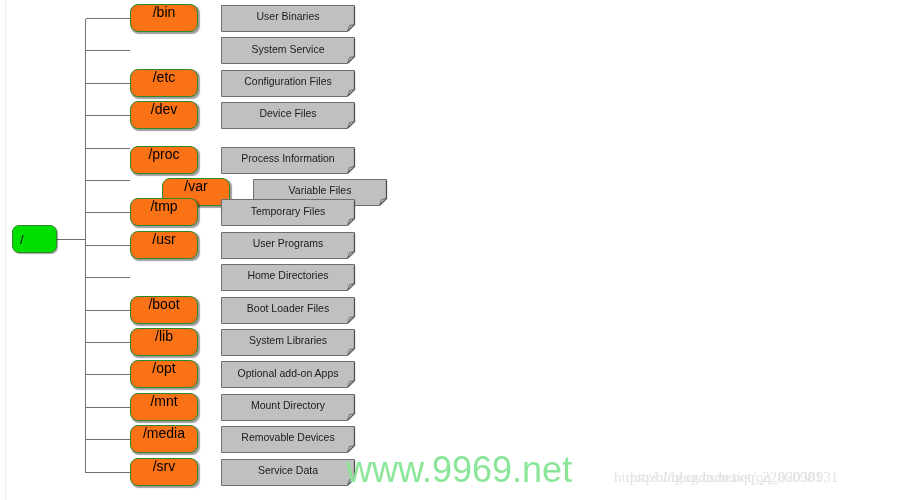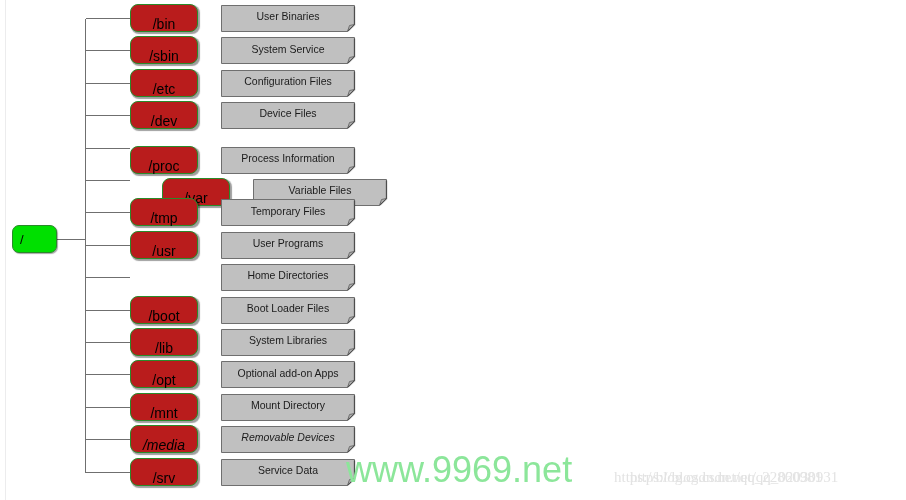--- a/index.html
+++ b/index.html
@@ -83,27 +83,27 @@
     height: 28px;
   }
 
   
   .dir-box {
     position: absolute;
     left: 130px;
     top: 0;
     width: 68px;
     height: 28px;
-    background: #b91c1c;
+    background: #f97316;
     border: 1px solid #2a8a2a;
     border-radius: 8px;
     box-shadow: 1.5px 1.5px 1px rgba(0,0,0,0.38);
     box-sizing: border-box;
     display: flex;
-    align-items: flex-end;
+    align-items: flex-start;
     justify-content: center;
   }
   .dir-box .dir-label {
     font-size: 14px;
     color: #000000;
     line-height: 1;
   }
 
   
   .note-box {
@@ -200,23 +200,20 @@
         <div class="note-box">
           <svg width="134" height="27" viewBox="0 0 134 27">
             <path d="M0.5 0.5 H133.5 V19.5 L126.5 26.5 H0.5 Z" fill="#c0c0c0" stroke="#6f6f6f" stroke-width="1"></path>
             <path d="M126.5 26.5 L128.5 20.5 L133.5 19.5 Z" fill="#b0b0b0" stroke="#6f6f6f" stroke-width="1" stroke-linejoin="miter"></path>
             <path d="M133.5 1.5 V20 L127 26.2" fill="none" stroke="rgba(0,0,0,0.30)" stroke-width="1.6"></path>
           </svg>
           <div class="note-label">User Binaries</div>
         </div>
       </div>
       <div class="row" style="top: 36.4px;">
-        <div class="dir-box">
-          <span class="dir-label">/sbin</span>
-        </div>
         <div class="note-box">
           <svg width="134" height="27" viewBox="0 0 134 27">
             <path d="M0.5 0.5 H133.5 V19.5 L126.5 26.5 H0.5 Z" fill="#c0c0c0" stroke="#6f6f6f" stroke-width="1"></path>
             <path d="M126.5 26.5 L128.5 20.5 L133.5 19.5 Z" fill="#b0b0b0" stroke="#6f6f6f" stroke-width="1" stroke-linejoin="miter"></path>
             <path d="M133.5 1.5 V20 L127 26.2" fill="none" stroke="rgba(0,0,0,0.30)" stroke-width="1.6"></path>
           </svg>
           <div class="note-label">System Service</div>
         </div>
       </div>
       <div class="row" style="top: 68.8px;">
@@ -352,21 +349,21 @@
         </div>
         <div class="note-box">
           <svg width="134" height="27" viewBox="0 0 134 27">
             <path d="M0.5 0.5 H133.5 V19.5 L126.5 26.5 H0.5 Z" fill="#c0c0c0" stroke="#6f6f6f" stroke-width="1"></path>
             <path d="M126.5 26.5 L128.5 20.5 L133.5 19.5 Z" fill="#b0b0b0" stroke="#6f6f6f" stroke-width="1" stroke-linejoin="miter"></path>
             <path d="M133.5 1.5 V20 L127 26.2" fill="none" stroke="rgba(0,0,0,0.30)" stroke-width="1.6"></path>
           </svg>
           <div class="note-label">Mount Directory</div>
         </div>
       </div>
-      <div class="row" style="top: 425.2px; font-style: italic;">
+      <div class="row" style="top: 425.2px;">
         <div class="dir-box">
           <span class="dir-label">/media</span>
         </div>
         <div class="note-box">
           <svg width="134" height="27" viewBox="0 0 134 27">
             <path d="M0.5 0.5 H133.5 V19.5 L126.5 26.5 H0.5 Z" fill="#c0c0c0" stroke="#6f6f6f" stroke-width="1"></path>
             <path d="M126.5 26.5 L128.5 20.5 L133.5 19.5 Z" fill="#b0b0b0" stroke="#6f6f6f" stroke-width="1" stroke-linejoin="miter"></path>
             <path d="M133.5 1.5 V20 L127 26.2" fill="none" stroke="rgba(0,0,0,0.30)" stroke-width="1.6"></path>
           </svg>
           <div class="note-label">Removable Devices</div>

